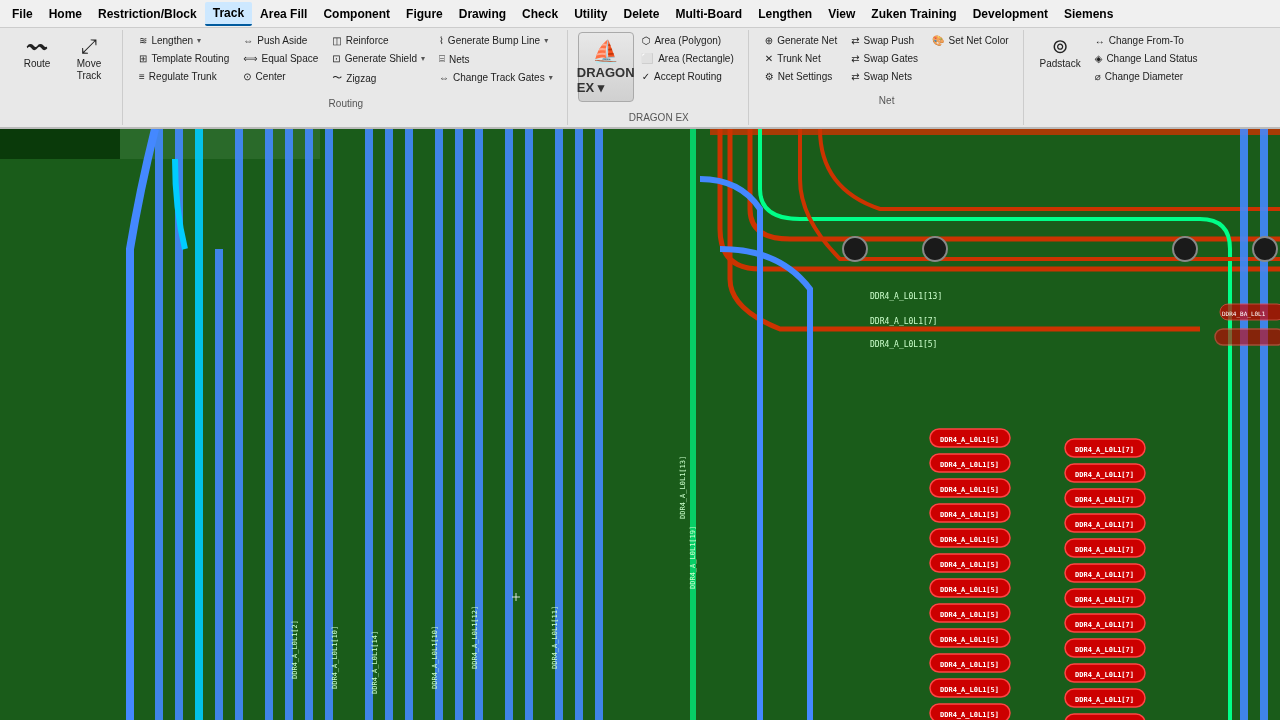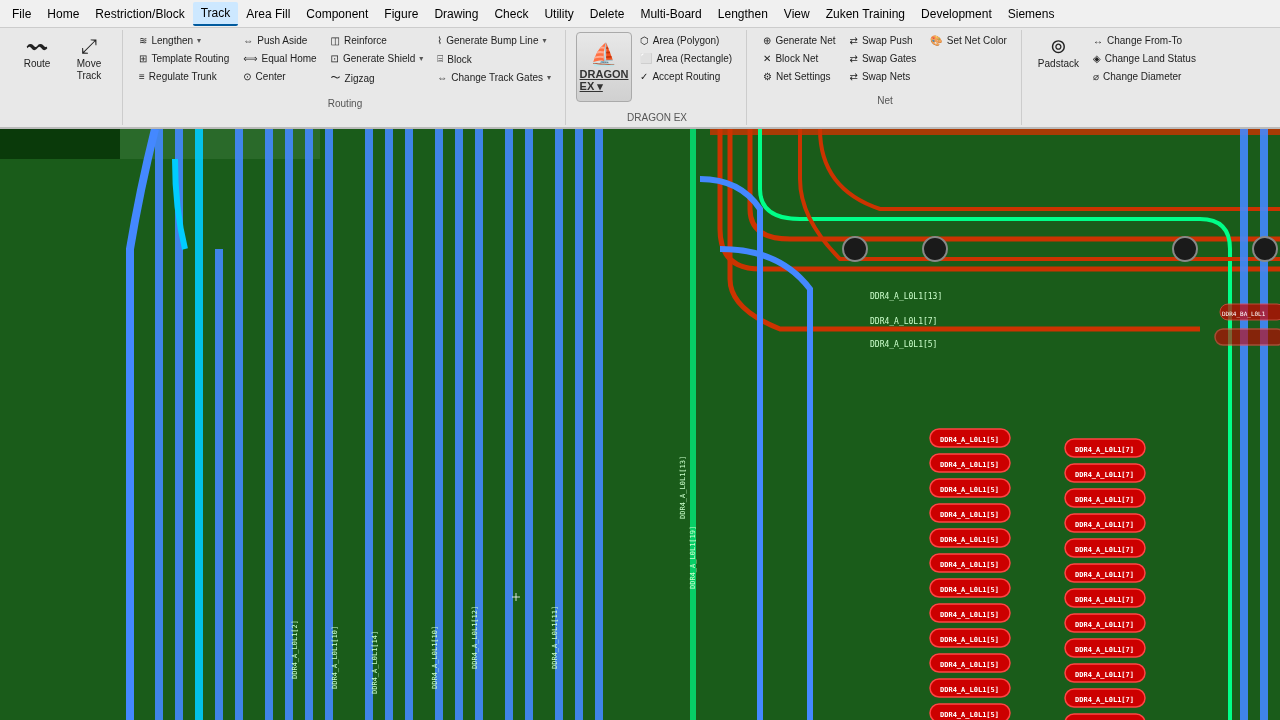--- a/index.html
+++ b/index.html
@@ -6,20 +6,21 @@
     body { width: 1280px; height: 720px; overflow: hidden; font-family: 'Segoe UI', Arial, sans-serif; font-size: 11px; background: #1a4a1a; }
 
     
     .menubar {
       display: flex;
       align-items: center;
       background: #f0f0f0;
       height: 28px;
       border-bottom: 1px solid #ccc;
       padding: 4px 4px;
+      font-weight: bold;
     }
     .menubar-item {
       padding: 4px 8px;
       cursor: pointer;
       color: #000;
       font-size: 12px;
       border-radius: 2px;
     }
     .menubar-item.active { background: #cde8ff; border-bottom: 2px solid #005a9e; }
 
@@ -196,21 +197,21 @@
             <span>Regulate Trunk</span>
           </div>
         </div>
         <div class="ribbon-small-group">
           <div class="ribbon-btn-sm">
             <span>⇔</span>
             <span>Push Aside</span>
           </div>
           <div class="ribbon-btn-sm">
             <span>⟺</span>
-            <span>Equal Home</span>
+            <span>Equal Space</span>
           </div>
           <div class="ribbon-btn-sm">
             <span>⊙</span>
             <span>Center</span>
           </div>
         </div>
         <div class="ribbon-small-group">
           <div class="ribbon-btn-sm">
             <span>◫</span>
             <span>Reinforce</span>
@@ -226,37 +227,37 @@
           </div>
         </div>
         <div class="ribbon-small-group">
           <div class="ribbon-btn-sm">
             <span>⌇</span>
             <span>Generate Bump Line</span>
             <span class="arrow">▾</span>
           </div>
           <div class="ribbon-btn-sm">
             <span>⌸</span>
-            <span>Block</span>
+            <span>Nets</span>
           </div>
           <div class="ribbon-btn-sm">
             <span>⇔</span>
             <span>Change Track Gates</span>
             <span class="arrow">▾</span>
           </div>
         </div>
       </div>
       <div class="ribbon-group-label">Routing</div>
     </div>
 
     <div class="ribbon-group">
       <div class="ribbon-items">
         <div class="dragon-btn">
           <span class="dragon-icon">⛵</span>
-          <span style="font-size:11px;font-weight:bold;text-decoration:underline;">DRAGON<br>EX ▾</span>
+          <span style="font-size:13px;font-weight:bold;">DRAGON<br>EX ▾</span>
         </div>
         <div class="ribbon-small-group">
           <div class="ribbon-btn-sm">
             <span>⬡</span>
             <span>Area (Polygon)</span>
           </div>
           <div class="ribbon-btn-sm">
             <span>⬜</span>
             <span>Area (Rectangle)</span>
           </div>
@@ -271,21 +272,21 @@
 
     <div class="ribbon-group">
       <div class="ribbon-items">
         <div class="ribbon-small-group">
           <div class="ribbon-btn-sm">
             <span>⊕</span>
             <span>Generate Net</span>
           </div>
           <div class="ribbon-btn-sm">
             <span>✕</span>
-            <span>Block Net</span>
+            <span>Trunk Net</span>
           </div>
           <div class="ribbon-btn-sm">
             <span>⚙</span>
             <span>Net Settings</span>
           </div>
         </div>
         <div class="ribbon-small-group">
           <div class="ribbon-btn-sm">
             <span>⇄</span>
             <span>Swap Push</span>

